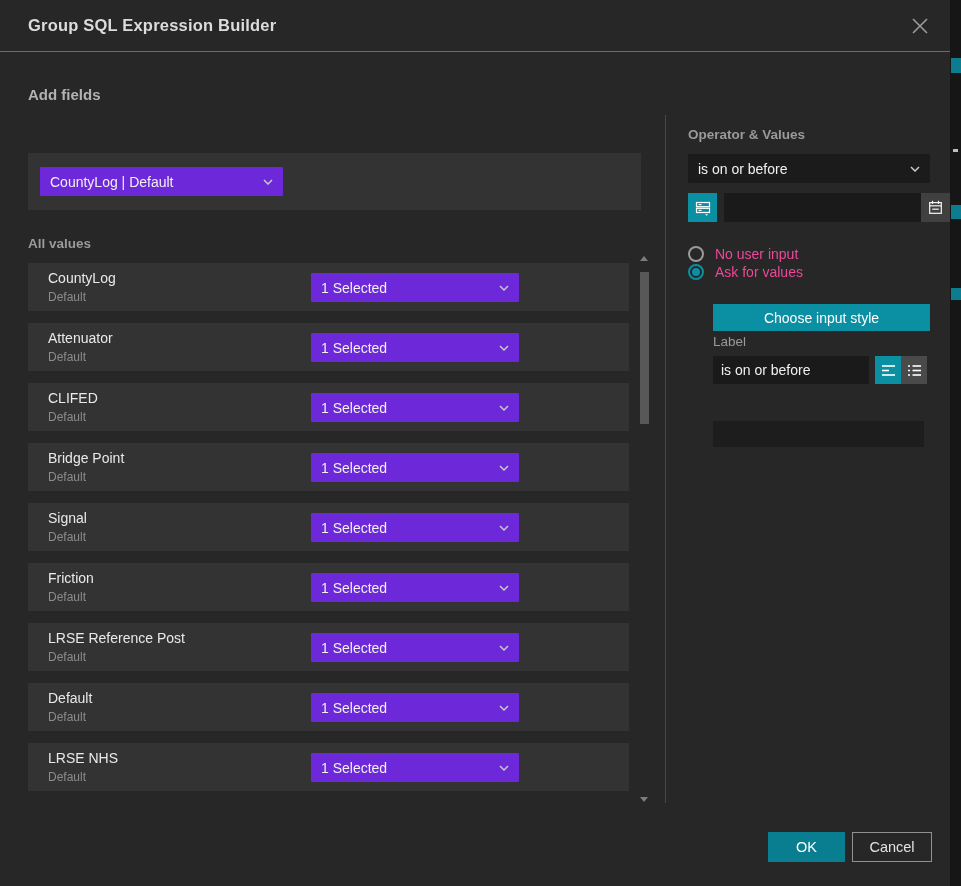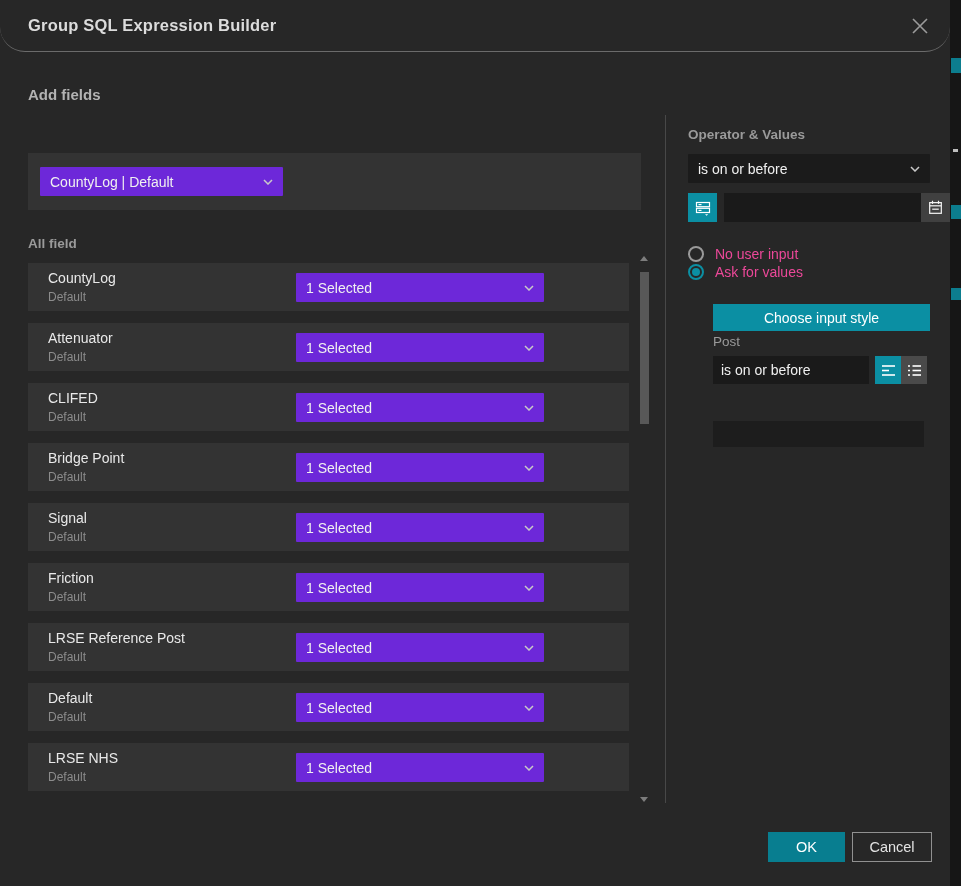--- a/index.html
+++ b/index.html
@@ -13,21 +13,20 @@
   .dialog {
     position:absolute; left:0; top:0; width:950px; height:886px;
     background:#272727;
   }
   
   .titlebar {
     position:absolute; left:0; top:0; width:100%; height:52px;
     border-bottom:1px solid #6b6b6b;
     display:flex; align-items:center; justify-content:space-between;
     padding:0 16px 0 28px;
-    border-radius:25px;
   }
   .title { font-size:16.5px; font-weight:700; color:#dcdcdc; letter-spacing:.2px; }
   .close-btn {
     width:28px; height:28px; display:flex; align-items:center; justify-content:center;
     background:none; border:none; cursor:pointer; color:#9b9b9b;
   }
   
   .h-addfields { position:absolute; left:28px; top:86px; font-size:15px; font-weight:700; color:#b3b3b3; }
   .sec-label  { position:absolute; font-size:13.5px; font-weight:700; color:#9a9a9a; }
   
@@ -45,21 +44,21 @@
   .dd-field  { width:208px; gap:8px; }
   .dd-field .cal-gold { flex:none; color:#edb024; display:flex; }
   
   .list { position:absolute; left:28px; top:263px; width:601px; }
   .field-row {
     position:relative; height:48px; margin-bottom:12px; background:#333333;
   }
   .row-text { position:absolute; left:20px; top:7px; }
   .row-name { font-size:14px; color:#e9e9e9; }
   .row-sub  { font-size:12px; color:#8c8c8c; margin-top:4px; }
-  .row-dd   { position:absolute; left:268px; top:10px; width:248px; }
+  .row-dd   { position:absolute; left:283px; top:10px; width:208px; }
   
   .scrollbar {
     position:absolute; left:640px; top:256px; width:9px; height:546px;
   }
   .sb-arrow { position:absolute; left:0; width:0; height:0; border-left:4.5px solid transparent; border-right:4.5px solid transparent; cursor:pointer; }
   .sb-up   { top:0; border-bottom:5px solid #7d7d7d; }
   .sb-down { bottom:0; border-top:5px solid #7d7d7d; }
   .sb-thumb { position:absolute; left:0; top:16px; width:9px; height:152px; background:#585858; cursor:pointer; }
   
   .v-divider { position:absolute; left:665px; top:115px; width:1px; height:688px; background:#484848; }
@@ -153,21 +152,21 @@
   <div class="sec-label" style="left:28px; top:127px;margin-top:48px;">Main field</div>
   <div class="main-panel">
     <div class="dropdown dd-source">
       <span class="dd-text">CountyLog | Default</span>
       <svg class="chev" width="10" height="6" viewBox="0 0 10 6">
           <path d="M1 1 L5 5 L9 1" stroke="#c9c9c9" stroke-width="1.5" fill="none"></path>
         </svg>
     </div>
   </div>
 
-  <div class="sec-label" style="left:28px; top:236px;">All field</div>
+  <div class="sec-label" style="left:28px; top:236px;">All values</div>
   <div class="list">
       <div class="field-row">
       <div class="row-text">
         <div class="row-name">CountyLog</div>
         <div class="row-sub">Default</div>
       </div>
       <div class="dropdown row-dd">
         <span class="dd-text">1 Selected</span>
         <svg class="chev" width="10" height="6" viewBox="0 0 10 6">
             <path d="M1 1 L5 5 L9 1" stroke="#c9c9c9" stroke-width="1.5" fill="none"></path>
@@ -322,21 +321,21 @@
       <span class="radio-circle"></span>
       <span class="radio-label">No user input</span>
     </div>
     <div class="radio-row" style="top:264px;">
       <span class="radio-circle checked"></span>
       <span class="radio-label">Ask for values</span>
     </div>
 
     <button class="choose-btn">Choose input style</button>
 
-    <div class="cap-label" style="left:25px; top:334px;">Post</div>
+    <div class="cap-label" style="left:25px; top:334px;">Label</div>
     <div class="label-row">
       <input class="label-input" type="text" value="is on or before" style="">
       <button class="mini-btn mini-teal">
         <svg width="15" height="13" viewBox="0 0 15 13">
             <g stroke="currentColor" stroke-width="1.6" fill="none">
               <line x1="1" y1="2" x2="14" y2="2"></line>
               <line x1="1" y1="6.5" x2="8" y2="6.5"></line>
               <line x1="1" y1="11" x2="14" y2="11"></line>
             </g>
           </svg>

